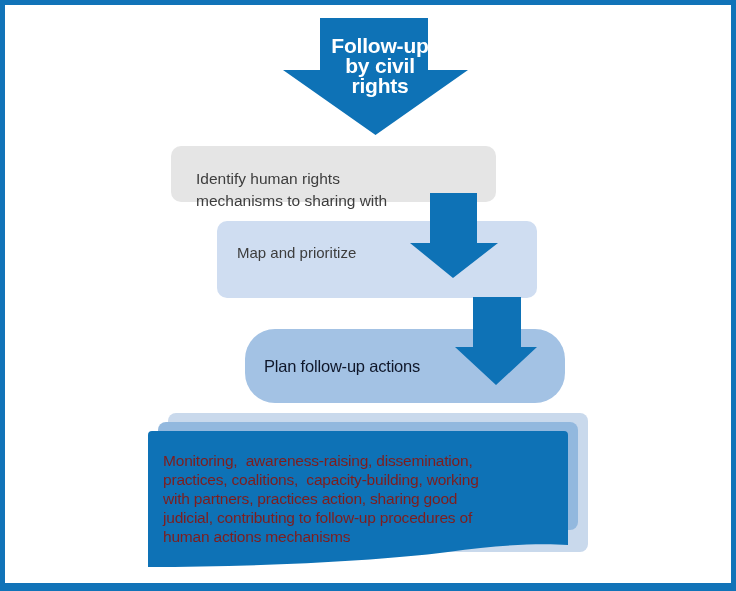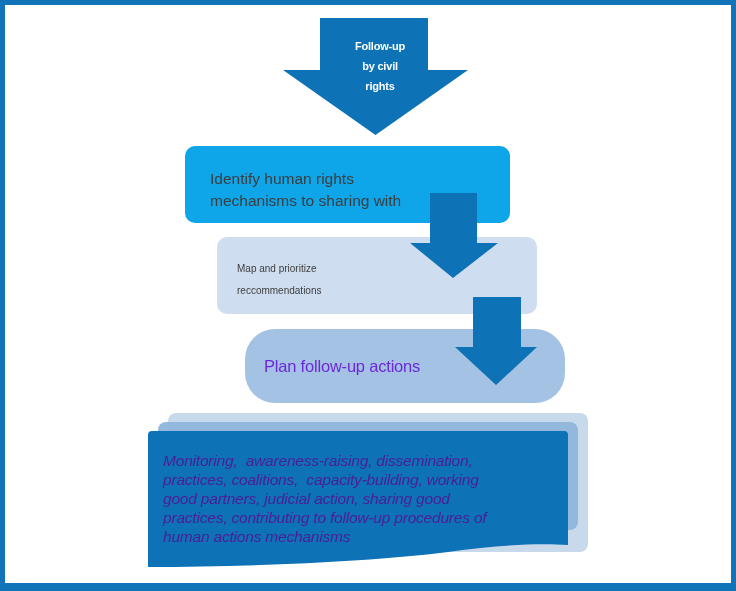--- a/index.html
+++ b/index.html
@@ -15,77 +15,76 @@
     font-family: "Liberation Sans", sans-serif;
   }
   .abs { position: absolute; }
 
   
   .start-arrow-svg { left: 278px; top: 13px; }
   .start-arrow-label {
     left: 294px; top: 31px; width: 162px;
     text-align: center;
     color: #ffffff;
-    font-size: 11px;
+    font-size: 21px;
     font-weight: bold;
     line-height: 20px;
     letter-spacing: -0.2px;
   }
   .start-arrow-label div { white-space: pre; }
 
   
   .step-box {
     box-sizing: border-box;
     border-radius: 10px;
     color: #3d3d3d;
   }
   .step-box div { white-space: pre; }
   .box-identify {
-    left: 180px; top: 141px; width: 325px; height: 77px;
-    background: #0ea5e9;
+    left: 166px; top: 141px; width: 325px; height: 56px;
+    background: #e5e5e5;
     padding: 22px 12px 0 25px;
     font-size: 15.5px; line-height: 22px;
   }
   .box-map {
-    left: 212px; top: 232px; width: 320px; height: 77px;
+    left: 212px; top: 216px; width: 320px; height: 77px;
     background: #cfddf1;
     padding: 21px 20px 0 20px;
-    font-size: 10px; line-height: 22px;
+    font-size: 15px; line-height: 22px;
   }
   .box-plan {
     left: 240px; top: 324px; width: 320px; height: 74px;
     background: #a3c2e4;
     padding: 27px 12px 0 19px;
     font-size: 16.5px; line-height: 20px;
-    color: #6d28d9;
+    color: #0f172a;
     letter-spacing: -0.2px;
     border-radius: 30px;
   }
 
   
   .arrow-a-svg { left: 405px; top: 188px; }
   .arrow-b-svg { left: 450px; top: 292px; }
 
   
   .stack-back {
     left: 163px; top: 408px; width: 420px; height: 139px;
     background: #c9d9ec; border-radius: 8px;
   }
   .stack-middle {
     left: 153px; top: 417px; width: 420px; height: 108px;
     background: #92b8de; border-radius: 8px;
   }
   .wave-box-svg { left: 143px; top: 426px; }
   .outcome-text {
     left: 158px; top: 446px; width: 400px;
-    color: #4c1d95;
+    color: #7f1d1d;
     font-size: 15.5px;
     line-height: 19px;
     letter-spacing: -0.2px;
-    font-style: italic;
   }
   .outcome-text div { white-space: pre; }
 </style>
 </head>
 <body>
 
 <div class="frame">
 
   <svg class="abs start-arrow-svg" width="185" height="117" viewBox="0 0 185 117">
     <path d="M37,0 L145,0 L145,52 L185,52 L92.5,117 L0,52 L37,52 Z" fill="#0e72b6"></path>
@@ -96,21 +95,20 @@
     <div>rights</div>
   </div>
 
   <div class="abs step-box box-identify">
     <div>Identify human rights</div>
     <div>mechanisms to sharing with</div>
   </div>
 
   <div class="abs step-box box-map">
     <div>Map and prioritize</div>
-    <div>reccommendations</div>
   </div>
 
   <div class="abs step-box box-plan">
     <div>Plan follow-up actions</div>
   </div>
 
   <svg class="abs arrow-a-svg" width="88" height="85" viewBox="0 0 88 85">
     <path d="M20,0 L67,0 L67,50 L88,50 L43,85 L0,50 L20,50 Z" fill="#0e72b6"></path>
   </svg>
 
@@ -122,18 +120,18 @@
   <div class="abs stack-middle"></div>
   <svg class="abs wave-box-svg" width="420" height="140" viewBox="0 0 420 140">
     <path d="M4,0 L416,0 Q420,0 420,4 L420,114
              C 390,112 350,114 300,121
              C 220,131 100,136 0,136
              L0,4 Q0,0 4,0 Z" fill="#0e72b6"></path>
   </svg>
   <div class="abs outcome-text">
     <div>Monitoring,  awareness-raising, dissemination,</div>
     <div>practices, coalitions,  capacity-building, working</div>
-    <div>good partners, judicial action, sharing good</div>
-    <div>practices, contributing to follow-up procedures of</div>
+    <div>with partners, practices action, sharing good</div>
+    <div>judicial, contributing to follow-up procedures of</div>
     <div>human actions mechanisms</div>
   </div>
 
 </div>
 
 </body></html>

